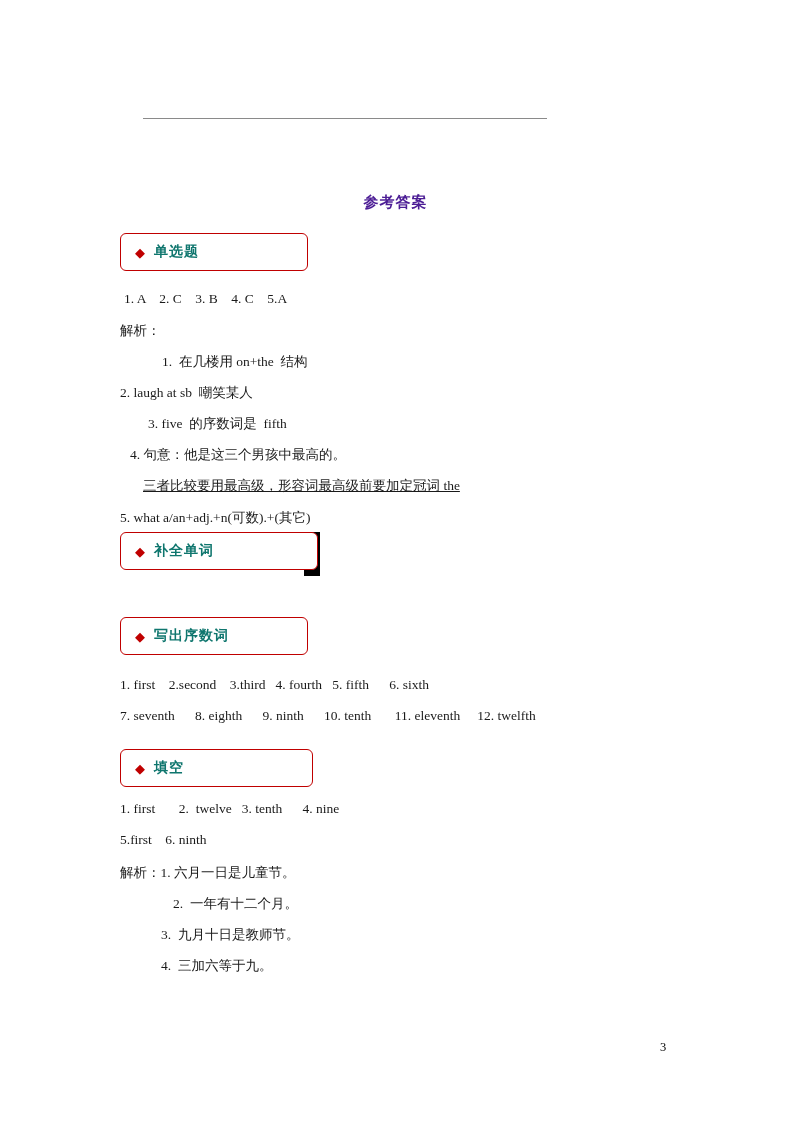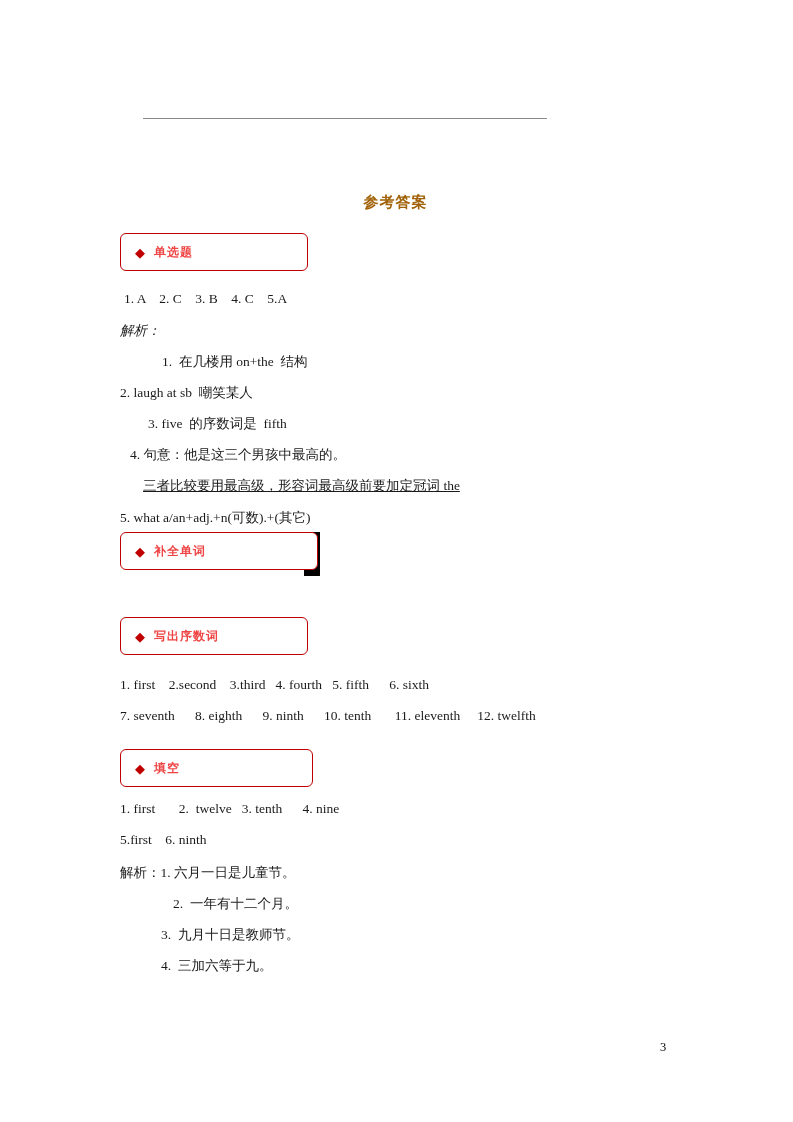--- a/index.html
+++ b/index.html
@@ -31,21 +31,21 @@
   }
   .doc-title {
     position: absolute;
     left: 143px;
     top: 193px;
     width: 505px;
     text-align: center;
     font-family: "Liberation Sans", sans-serif;
     font-weight: bold;
     font-size: 15px;
-    color: #a16207;
+    color: #4c1d95;
     letter-spacing: 1px;
   }
   
   .sec-box {
     position: absolute;
     border: 1.5px solid #c00000;
     border-radius: 6px;
     background: #ffffff;
     box-sizing: border-box;
     display: flex;
@@ -54,22 +54,22 @@
   }
   .sec-box .diamond {
     color: #c00000;
     font-size: 13px;
     line-height: 1;
     margin-right: 9px;
   }
   .sec-box .sec-label {
     font-family: "Liberation Sans", sans-serif;
     font-weight: bold;
-    font-size: 12px;
-    color: #ef4444;
+    font-size: 14px;
+    color: #0f766e;
     letter-spacing: 1px;
     text-align: center;
   }
   .sec-shadow {
     position: absolute;
     background: #000000;
   }
 
   .line {
     position: absolute;
@@ -94,21 +94,21 @@
 
   <div class="hr-top"></div>
 
   <div class="doc-title">参考答案</div>
 
   <div class="sec-box" style="left:120px; top:233px; width:188px; height:38px;">
     <span class="diamond">◆</span>
     <span class="sec-label">单选题</span>
   </div>
   <div class="line" style="left:124px; top:291px;">1. A    2. C    3. B    4. C    5.A</div>
-  <div class="line" style="left:120px; top:322px;font-style:italic;">解析：</div>
+  <div class="line" style="left:120px; top:322px;">解析：</div>
   <div class="line" style="left:120px; top:353px;margin-left:42px;">1.  在几楼用 on+the  结构</div>
   <div class="line" style="left:120px; top:384px;">2. laugh at sb  嘲笑某人</div>
   <div class="line" style="left:120px; top:415px;margin-left:28px;">3. five  的序数词是  fifth</div>
   <div class="line" style="left:116px; top:446px;margin-left:14px;">4. 句意：他是这三个男孩中最高的。</div>
   <div class="line" style="left:143px; top:477px;text-decoration:underline;">三者比较要用最高级，形容词最高级前要加定冠词 the</div>
   <div class="line" style="left:120px; top:509px;">5. what a/an+adj.+n(可数).+(其它)</div>
 
   <div class="sec-shadow" style="left:304px; top:532px; width:16px; height:44px;"></div>
   <div class="sec-box" style="left:120px; top:532px; width:198px; height:38px;">
     <span class="diamond">◆</span>

